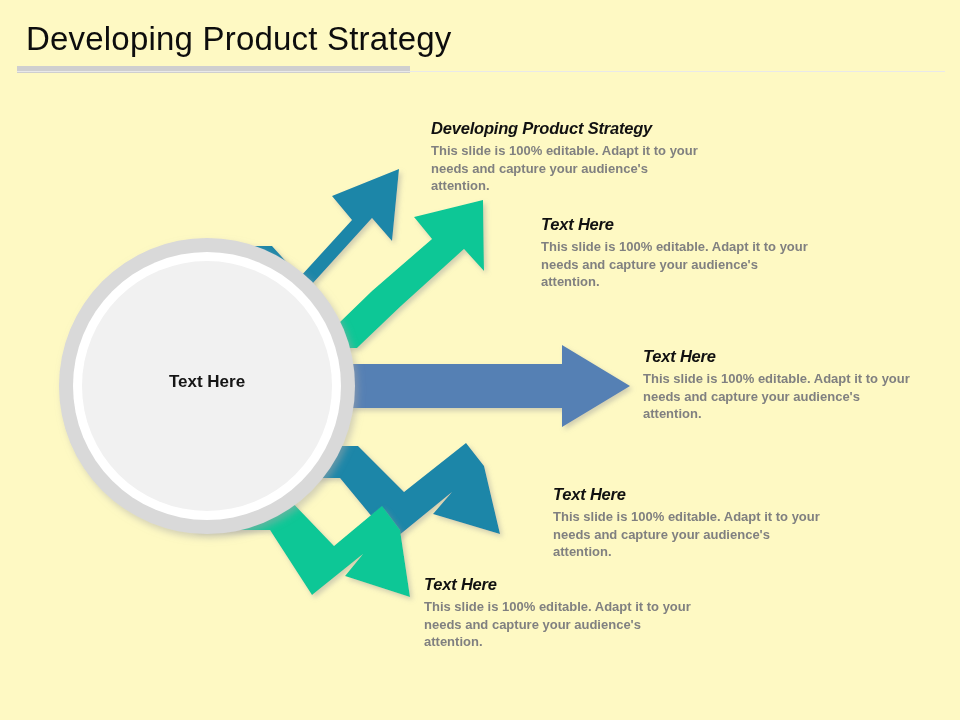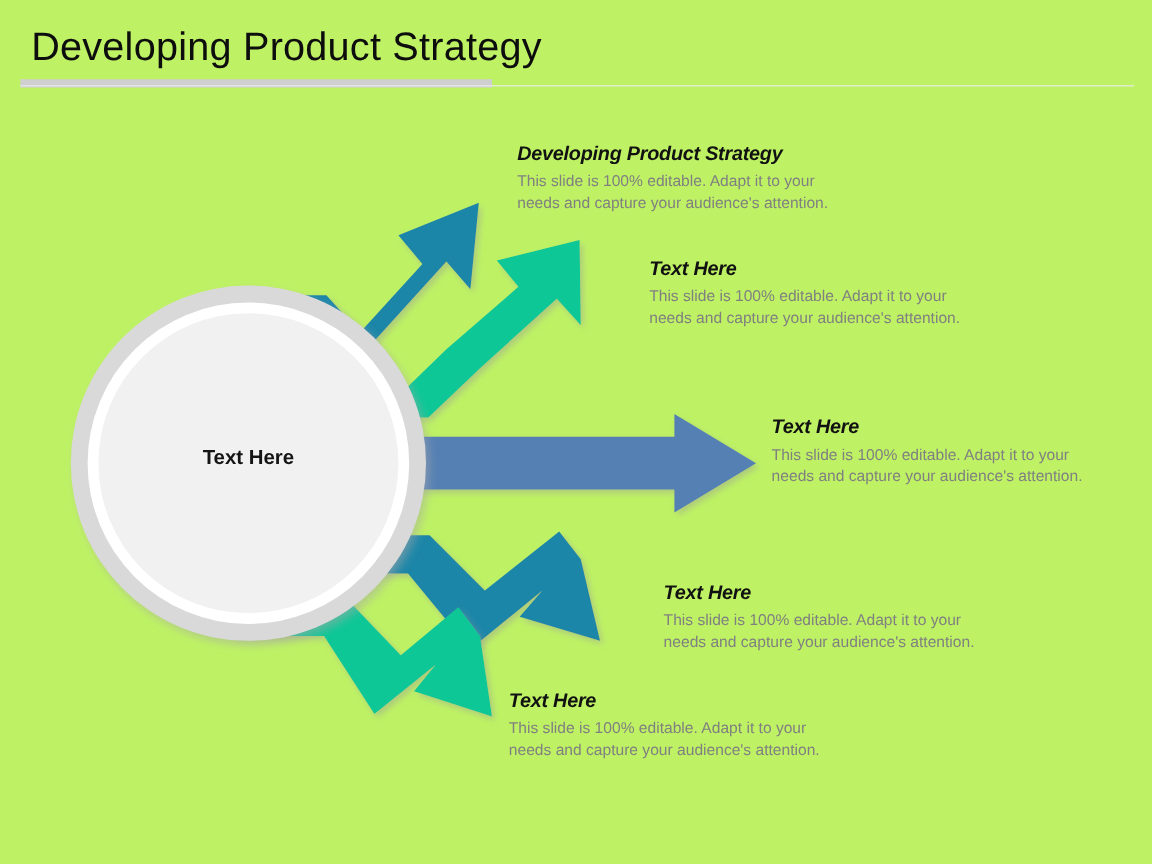--- a/index.html
+++ b/index.html
@@ -7,21 +7,21 @@
     padding: 0;
     background: #ffffff;
   }
   body {
     font-family: "Liberation Sans", sans-serif;
   }
   #slide {
     position: relative;
     width: 960px;
     height: 720px;
-    background: #bef264;
+    background: #fef9c3;
     overflow: hidden;
   }
 
   
   #title-text {
     position: absolute;
     left: 26px;
     top: 20px;
     font-size: 33px;
     font-weight: 400;
@@ -78,20 +78,21 @@
     color: #111111;
     letter-spacing: -0.2px;
     margin: 0 0 4px 0;
     white-space: nowrap;
   }
   .block-body {
     font-size: 13px;
     line-height: 17.5px;
     color: #808080;
     margin: 0;
+    font-weight: bold;
   }
 
   #block-1 { left: 431px; top: 119px; width: 268px; }
   #block-2 { left: 541px; top: 215px; width: 268px; }
   #block-3 { left: 643px; top: 347px; width: 268px; }
   #block-4 { left: 553px; top: 485px; width: 268px; }
   #block-5 { left: 424px; top: 575px; width: 268px; }
 </style>
 </head>
 <body>

